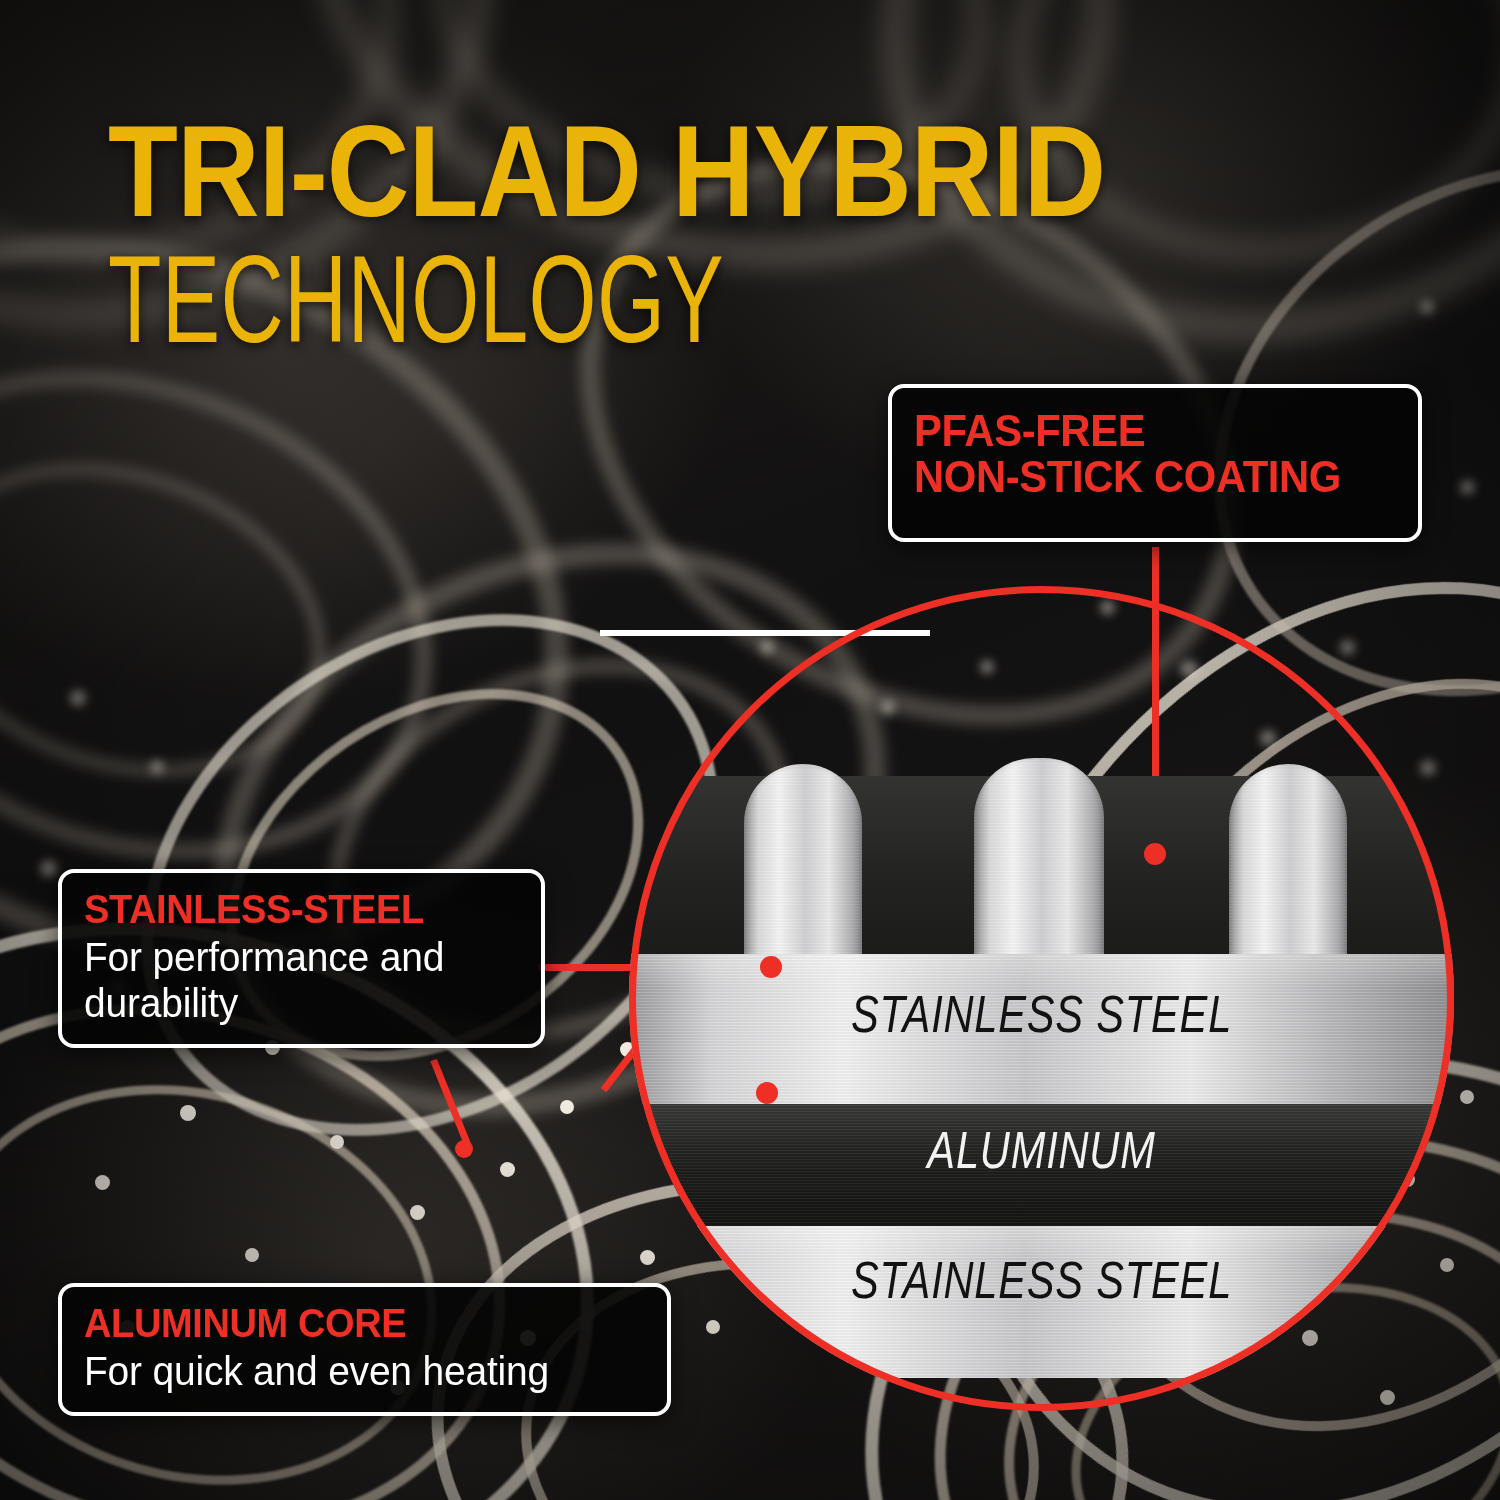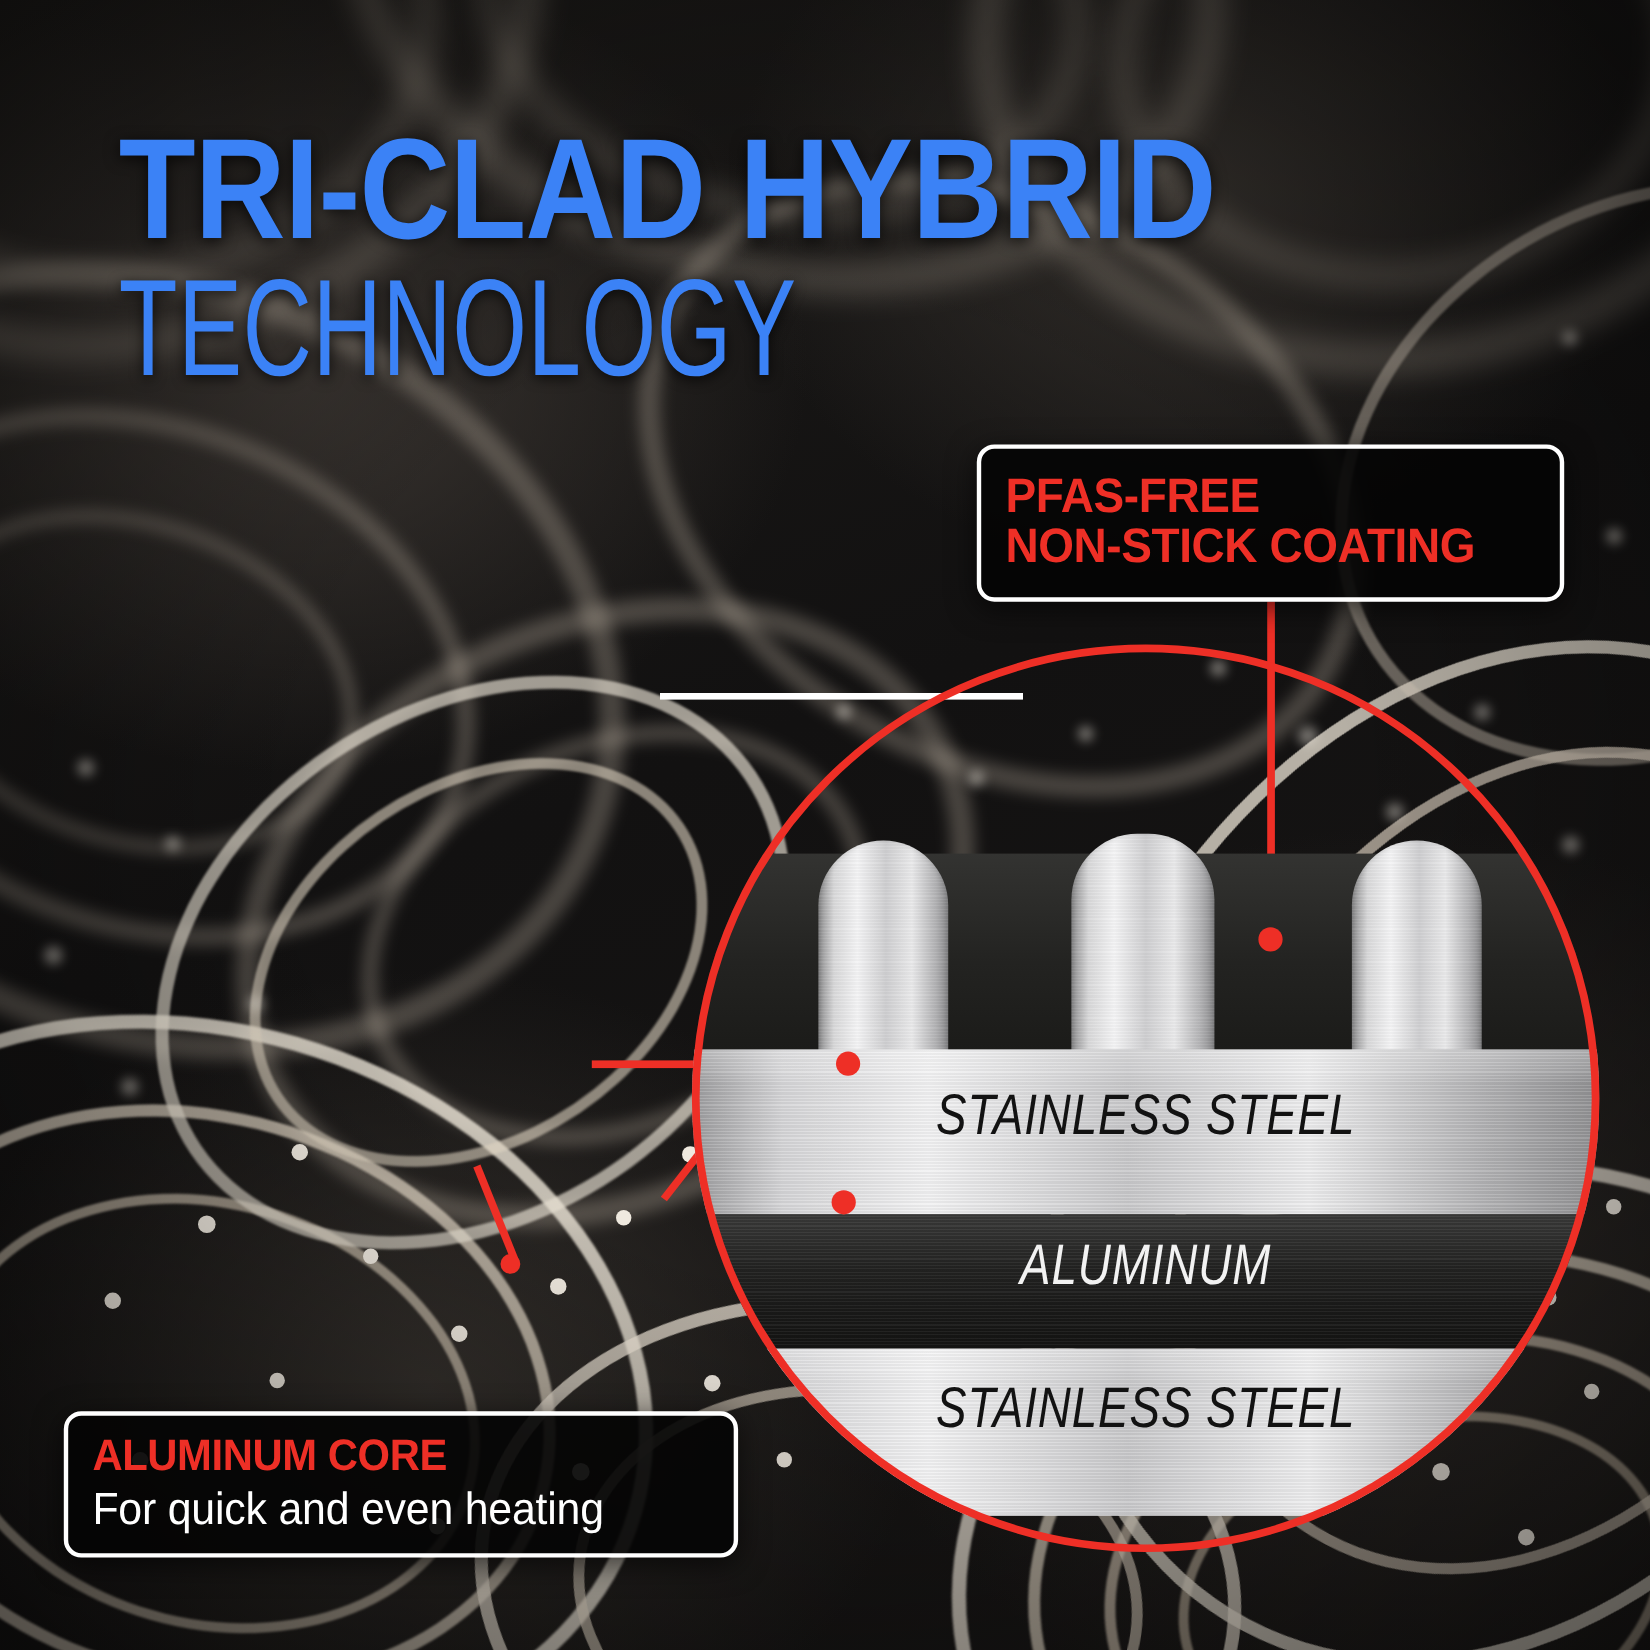--- a/index.html
+++ b/index.html
@@ -45,21 +45,21 @@
 
   .vig{
     position:absolute;inset:0;
     background:radial-gradient(ellipse 78% 72% at 50% 48%, rgba(0,0,0,0) 40%, rgba(0,0,0,.55) 100%);
     pointer-events:none;
   }
 
   
   .title{
     position:absolute;left:108px;top:112px;width:1120px;
-    color:#3b82f6;
+    color:#eab308;
     text-shadow:0 3px 14px rgba(0,0,0,.75);
   }
   .title-1{
     font-weight:700;
     font-size:130px;
     line-height:.92;
     letter-spacing:-1px;
     transform:scaleX(.88);
     transform-origin:left center;
     white-space:nowrap;
@@ -100,21 +100,21 @@
     font-weight:400;
     font-size:41px;
     line-height:1.13;
     letter-spacing:-0.2px;
     transform:scaleX(.95);
     transform-origin:left top;
     margin-top:3px;
   }
 
   #co-grid{left:58px;top:504px;width:545px;}
-  #co-pfas{left:888px;top:404px;width:534px;padding-top:20px;padding-bottom:23px;}
+  #co-pfas{left:888px;top:384px;width:534px;padding-top:20px;padding-bottom:38px;}
   #co-pfas .co-head{font-size:44px;line-height:1.05;}
   #co-steel{left:58px;top:869px;width:487px;}
   #co-alum{left:58px;top:1283px;width:613px;}
 
   
   .lead{position:absolute;background:#ee2f26;}
   .lead-w{position:absolute;background:#ffffff;}
   .nub{position:absolute;width:22px;height:22px;border-radius:50%;background:#ee2f26;}
 
   
@@ -320,19 +320,23 @@
   <div class="nub" style="left:1144px;top:843px;"></div>
   <div class="nub" style="left:760px;top:956px;"></div>
   <div class="nub" style="left:756px;top:1082px;"></div>
 
 
   <div class="callout" id="co-pfas">
     <div class="co-head">PFAS-FREE</div>
     <div class="co-head">NON-STICK COATING</div>
   </div>
 
+  <div class="callout" id="co-steel">
+    <div class="co-head">STAINLESS-STEEL</div>
+    <div class="co-body">For performance and durability</div>
+  </div>
 
   <div class="callout" id="co-alum">
     <div class="co-head">ALUMINUM CORE</div>
     <div class="co-body">For quick and even heating</div>
   </div>
 
 </div>
 
 </body></html>

